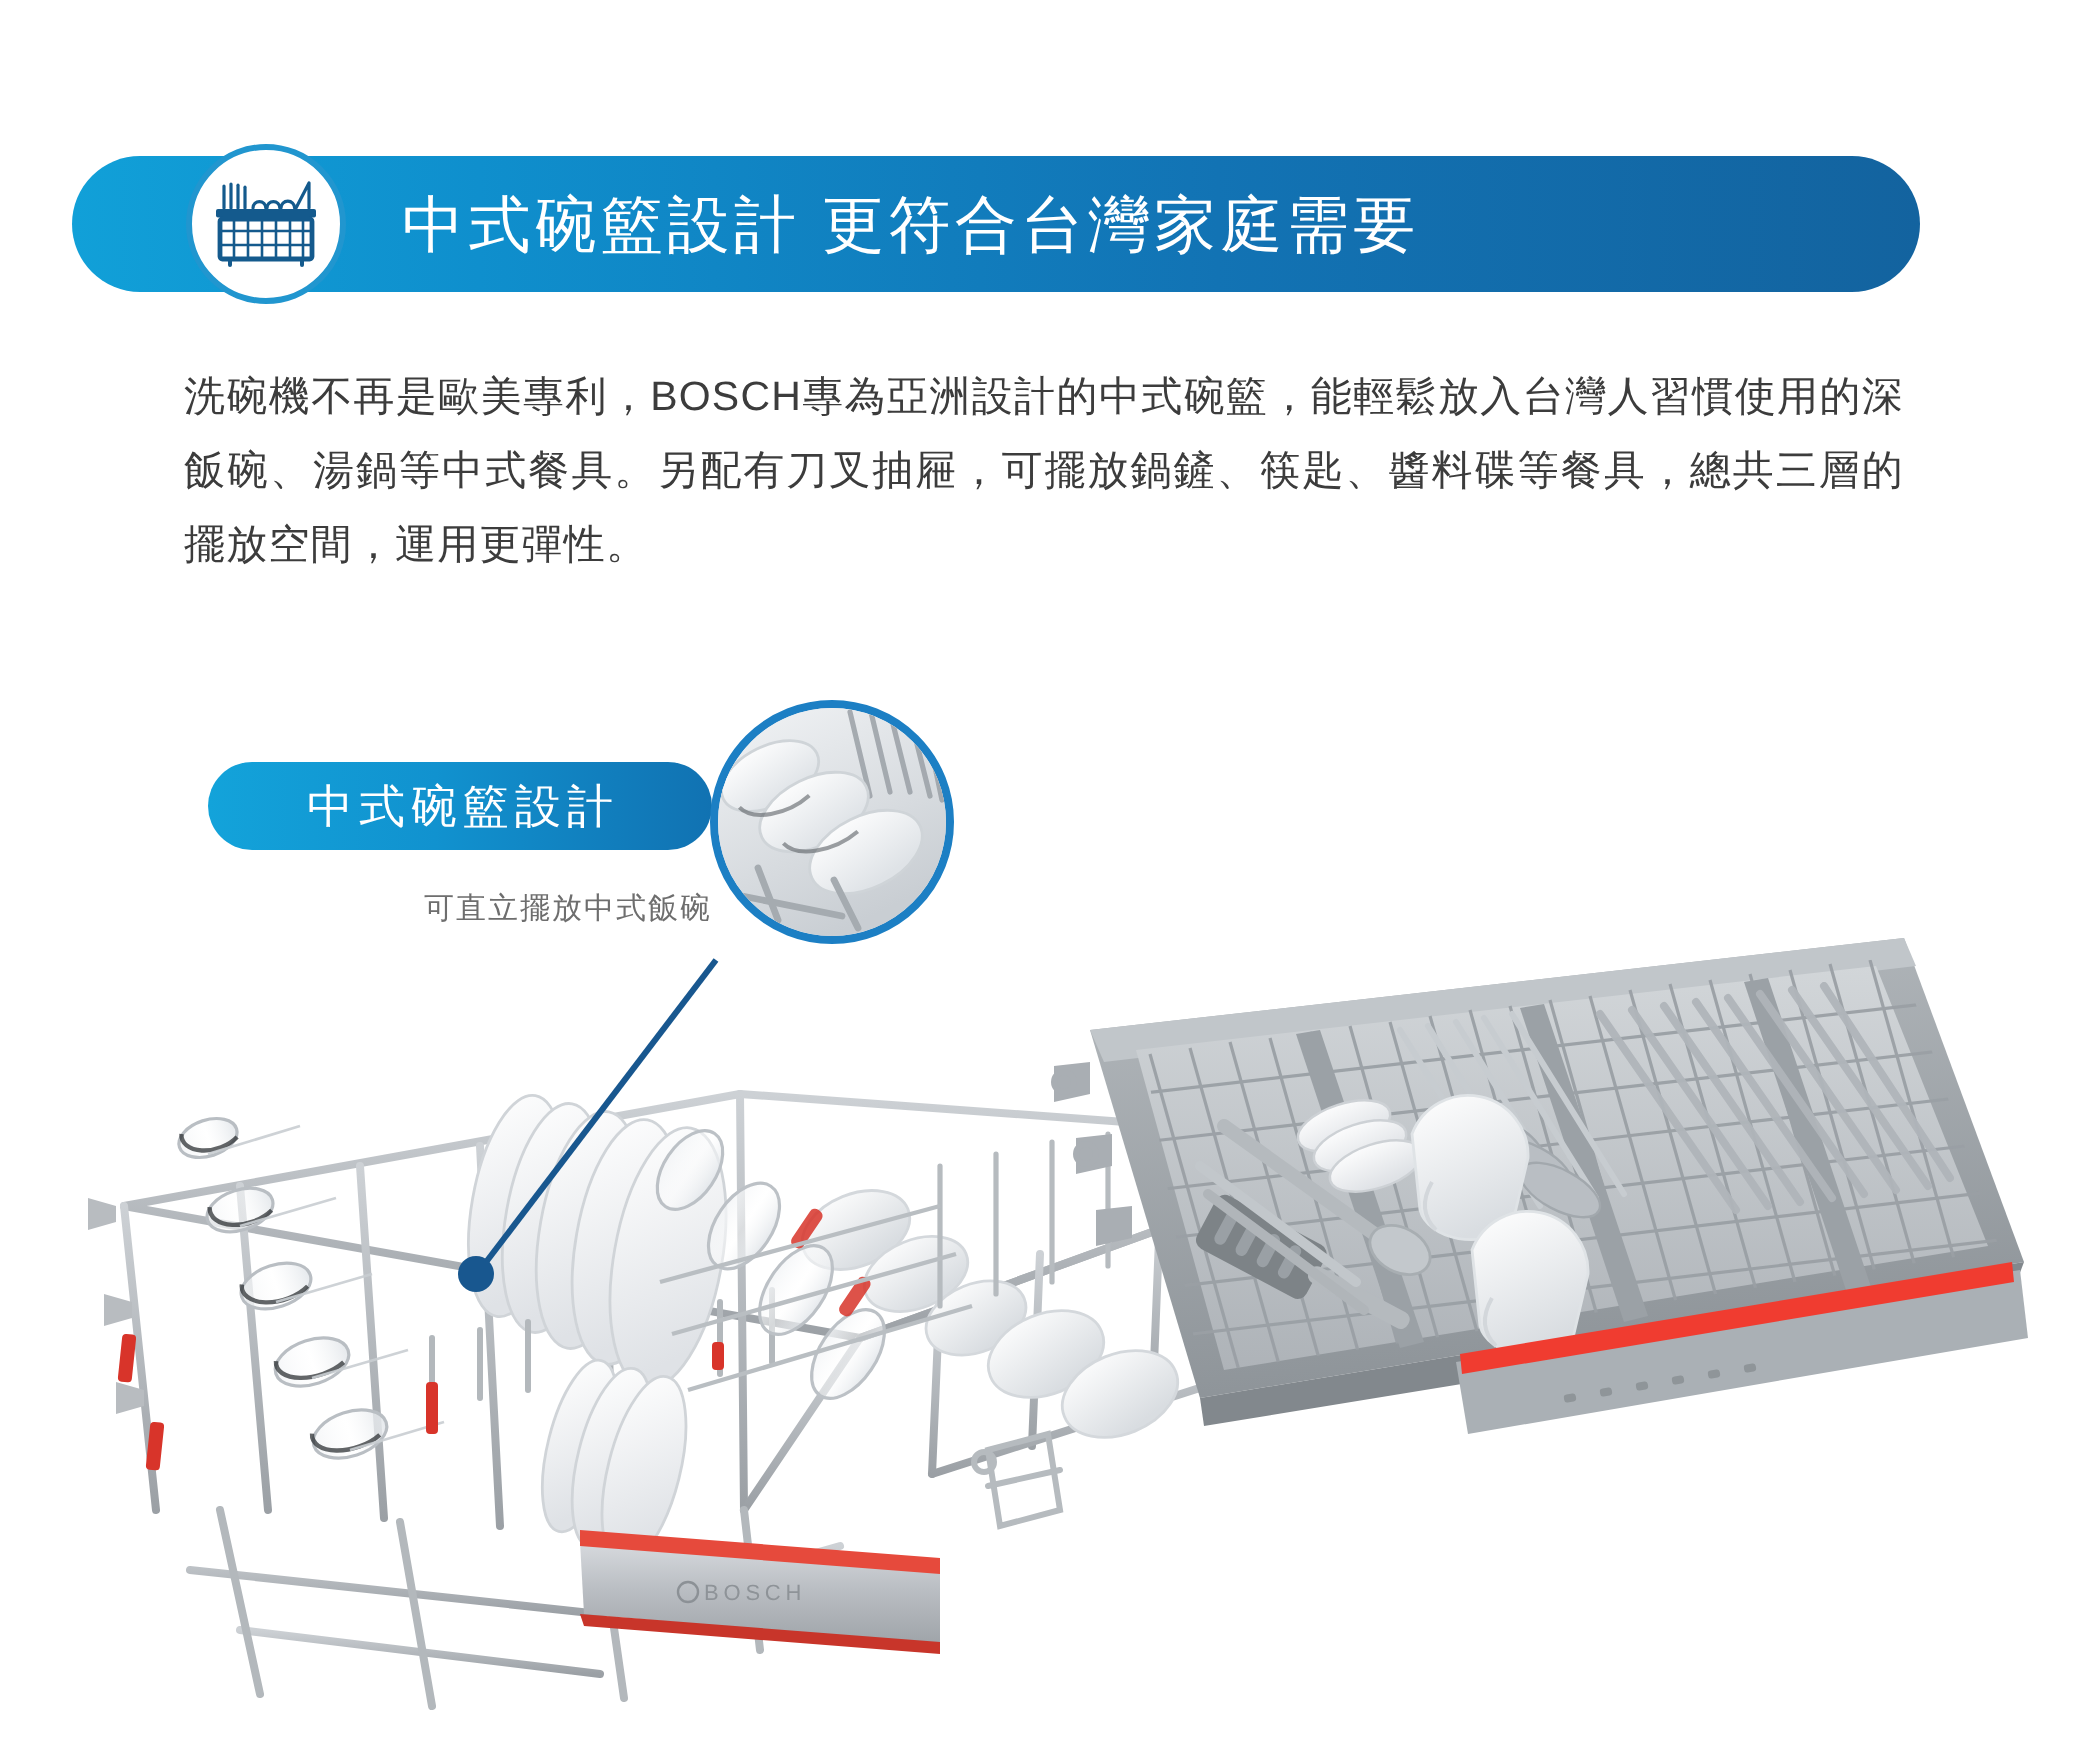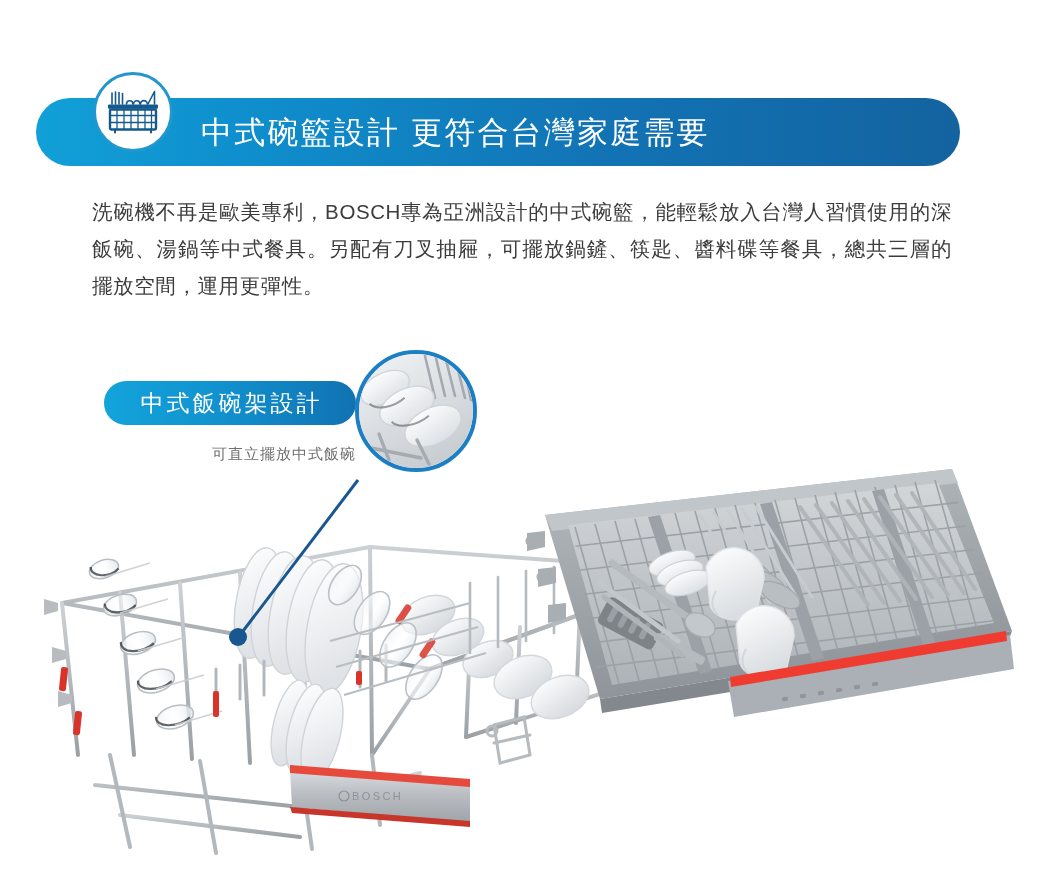--- a/index.html
+++ b/index.html
@@ -29,21 +29,20 @@
     left: 36px;
     top: 78px;
     width: 924px;
     height: 68px;
     border-radius: 34px;
     background: linear-gradient(to right, #11a0d8 0%, #0f8fcd 22%, #1273b4 62%, #13639f 100%);
     display: flex;
     align-items: center;
     box-sizing: border-box;
     padding-left: 165px;
-    margin-top: 20px;
   }
   .banner-title {
     color: #ffffff;
     font-size: 31px;
     letter-spacing: 2.2px;
     font-weight: 400;
     white-space: nowrap;
     line-height: 1;
   }
   .banner-badge {
@@ -60,21 +59,21 @@
     align-items: center;
     justify-content: center;
     z-index: 3;
   }
   .banner-badge svg { display: block; }
 
   
   .body-copy {
     position: absolute;
     left: 92px;
-    top: 193px;
+    top: 180px;
     width: 860px;
     color: #3c3c3c;
     font-size: 20.5px;
     line-height: 37px;
     letter-spacing: 0.6px;
     text-align: justify;
   }
   .body-copy p { margin: 0; }
 
   
@@ -512,21 +511,21 @@
         <g fill="none" stroke="#b6bbbf" stroke-width="3" stroke-linecap="round">
           <path d="M494 270 L524 262 L530 300 L500 308 Z"></path>
           <path d="M494 288 L530 280"></path>
           <circle cx="492" cy="276" r="5"></circle>
         </g>
       </g>
     </svg>
   </div>
 
   <div class="callout">
-    <span class="callout-label">中式飯碗架設計</span>
+    <span class="callout-label">中式碗籃設計</span>
   </div>
   <div class="callout-sub">可直立擺放中式飯碗</div>
 
   <svg class="pointer-svg" aria-hidden="true">
     <line x1="358" y1="480" x2="240" y2="635" stroke="#18578f" stroke-width="3"></line>
     <circle cx="238" cy="637" r="9" fill="#18578f"></circle>
   </svg>
 
   <div class="inset-circle">
     <svg class="photo" width="114" height="114" viewBox="0 0 114 114" aria-hidden="true">

